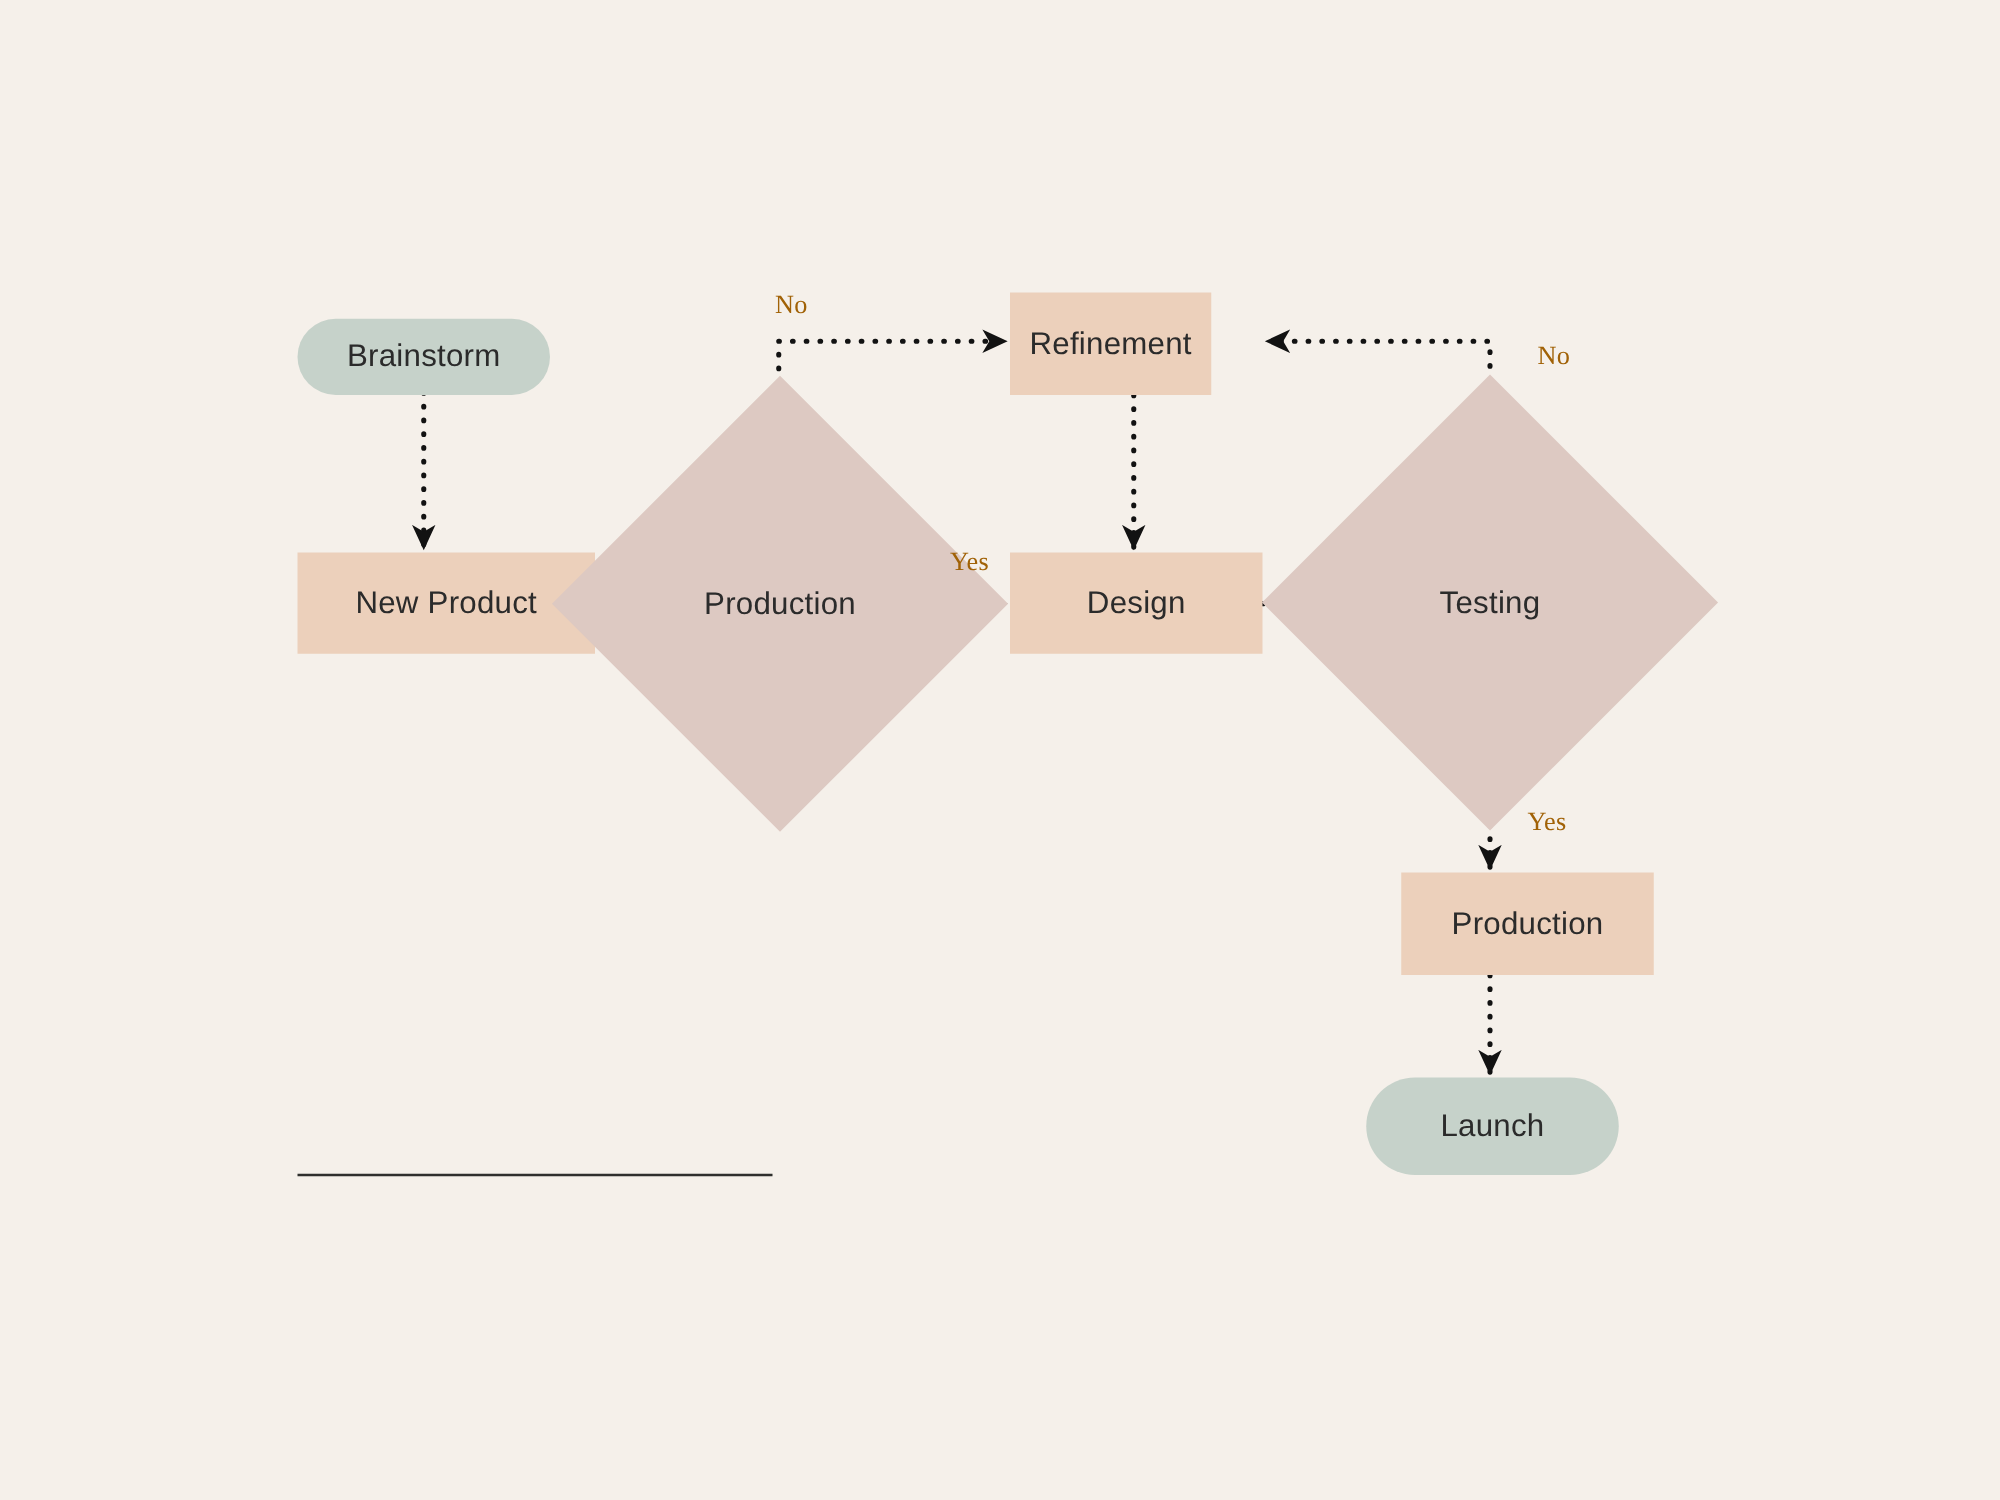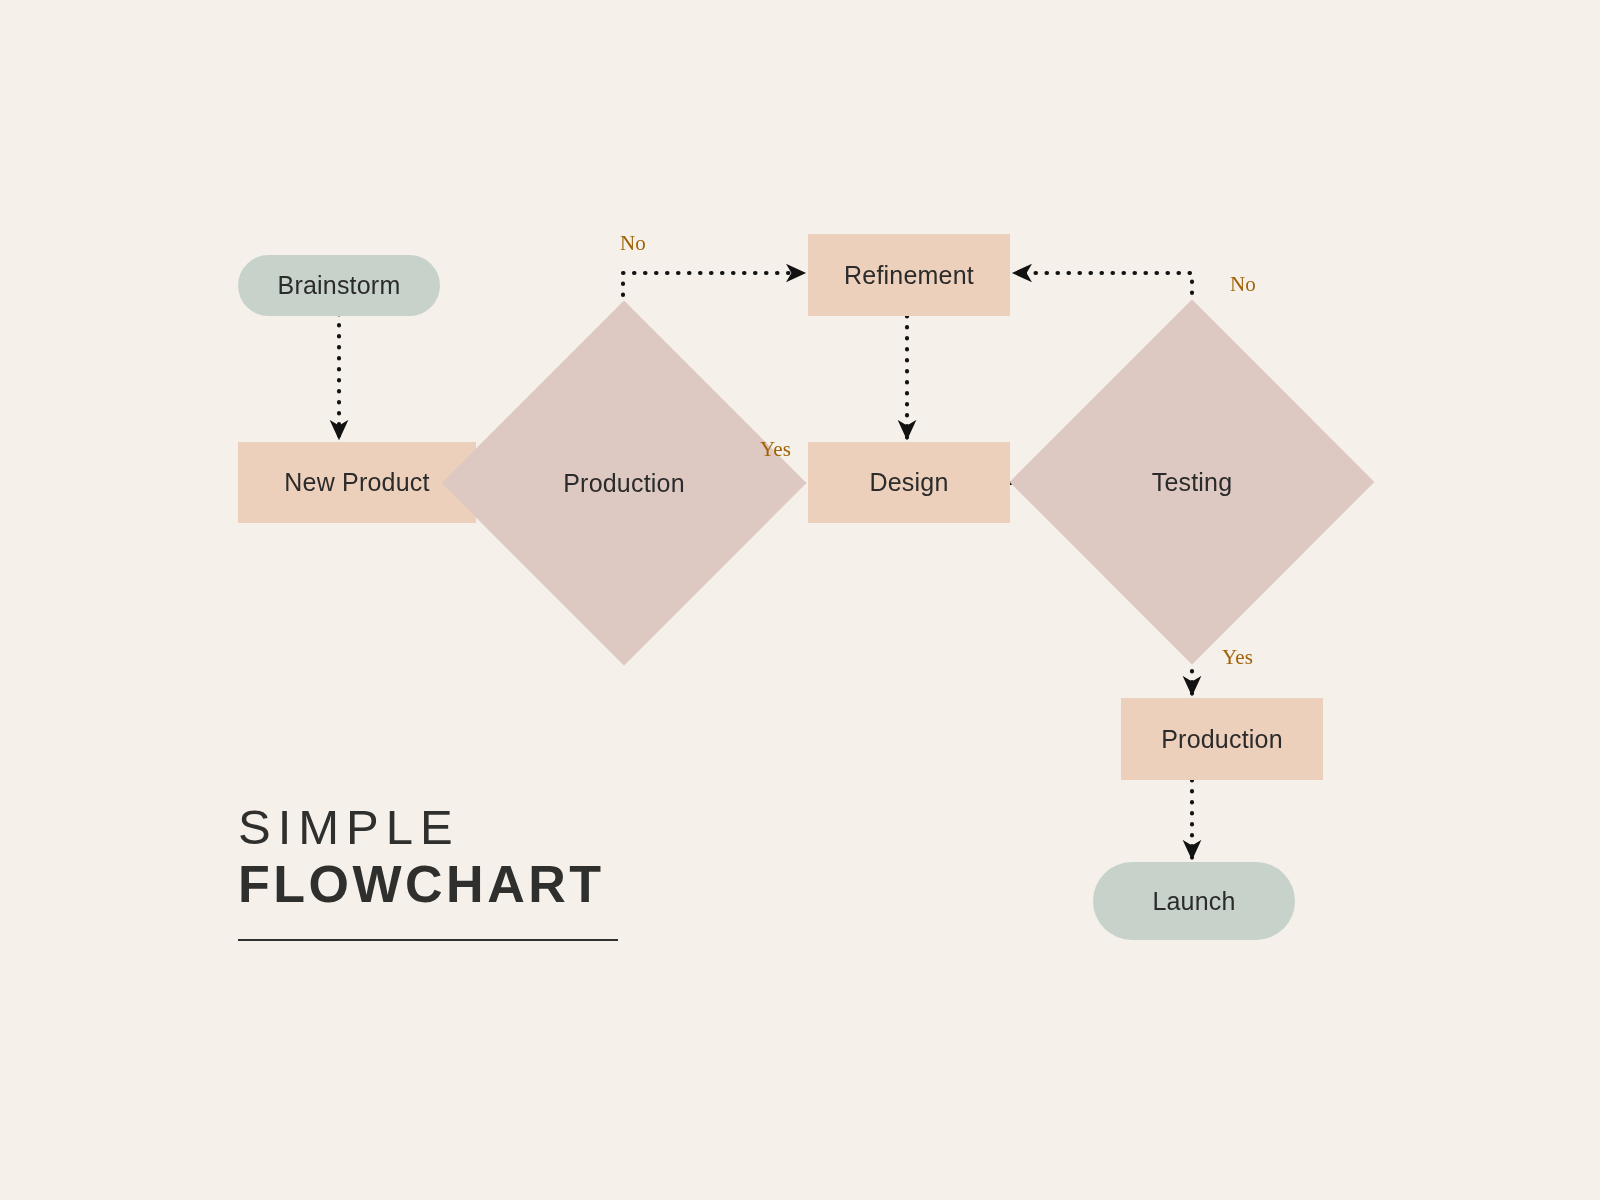--- a/index.html
+++ b/index.html
@@ -130,21 +130,21 @@
       <div class="node shape-terminator" style="left: 238px; top: 236px; width: 202px; height: 61px; margin-top: 19px;">
         <span class="node-label">Brainstorm</span>
       </div>
       <div class="node shape-process" style="left: 238px; top: 442px; width: 238px; height: 81px;">
         <span class="node-label">New Product</span>
       </div>
       <div class="node shape-decision" style="left: 495px; top: 354px; width: 258px; height: 258px;">
         <div class="diamond-fill"></div>
         <span class="node-label">Production</span>
       </div>
-      <div class="node shape-process" style="left: 808px; top: 234px; width: 202px; height: 82px;">
+      <div class="node shape-process" style="left: 808px; top: 234px; width: 161px; height: 82px;">
         <span class="node-label">Refinement</span>
       </div>
       <div class="node shape-process" style="left: 808px; top: 442px; width: 202px; height: 81px;">
         <span class="node-label">Design</span>
       </div>
       <div class="node shape-decision" style="left: 1063px; top: 353px; width: 258px; height: 258px; justify-content: center;">
         <div class="diamond-fill"></div>
         <span class="node-label">Testing</span>
       </div>
       <div class="node shape-process" style="left: 1093px; top: 698px; width: 202px; height: 82px; margin-left: 28px;">
@@ -155,19 +155,15 @@
       </div>
     </div>
 
   <div id="edge-label-layer">
       <div class="edge-label" style="left: 620px; top: 231px;">No</div>
       <div class="edge-label" style="left: 760px; top: 437px;">Yes</div>
       <div class="edge-label" style="left: 1230px; top: 272px;">No</div>
       <div class="edge-label" style="left: 1222px; top: 645px;">Yes</div>
     </div>
 
-  <div id="title-block">
-    <div class="title-line-1">SIMPLE</div>
-    <div class="title-line-2">FLOWCHART</div>
-  </div>
   <div id="title-rule"></div>
 
 </div>
 
 </body></html>

